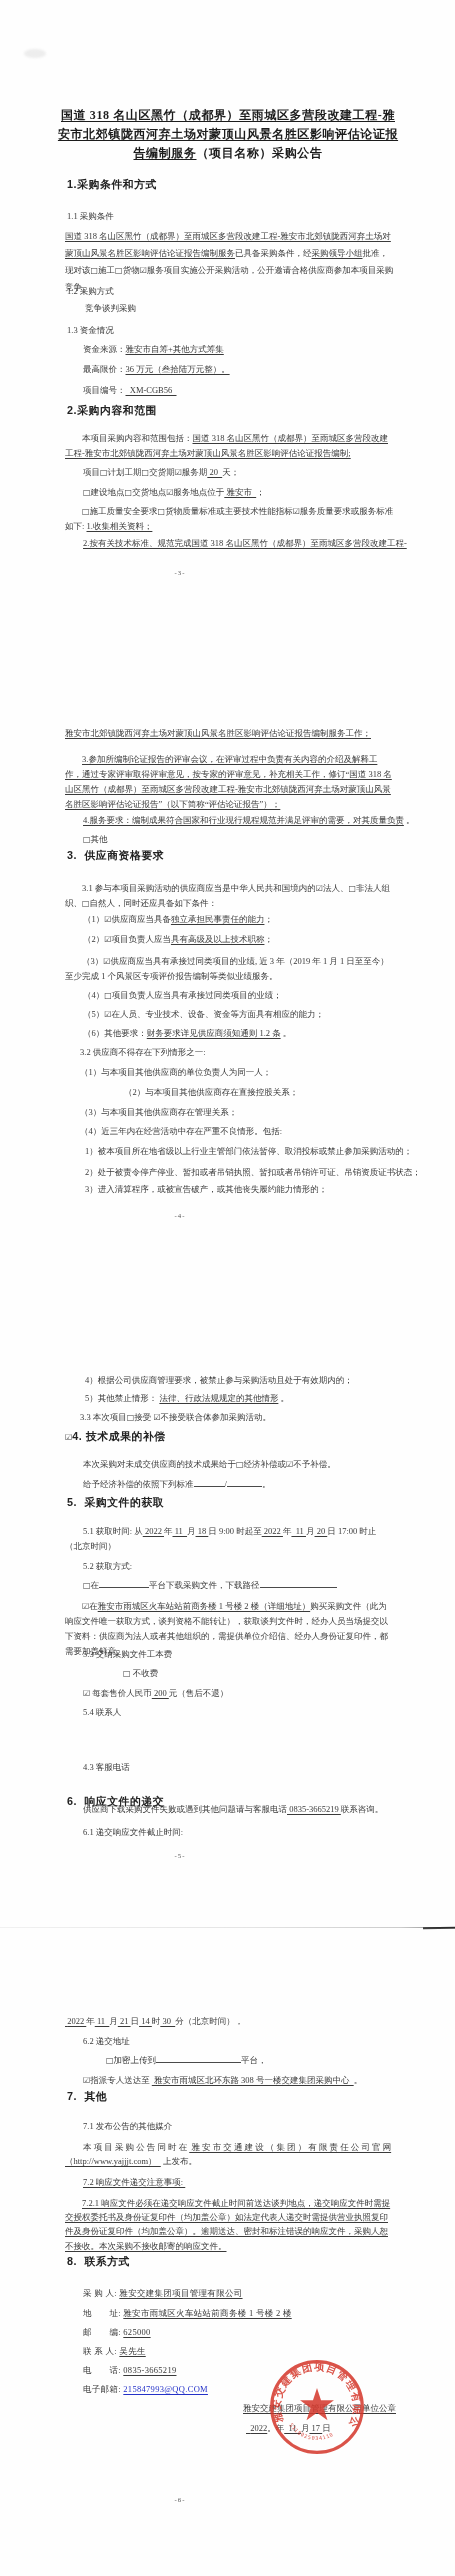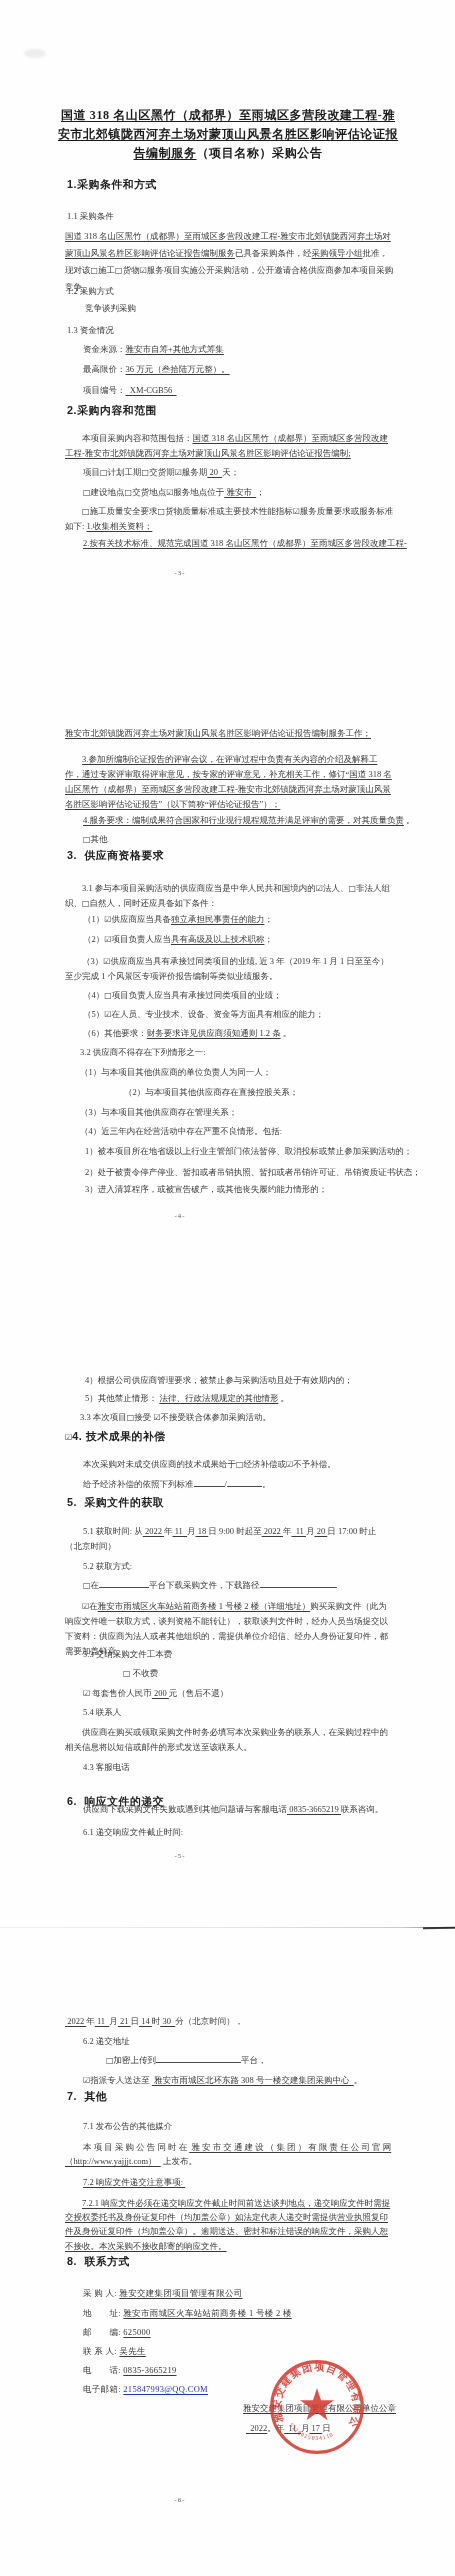--- a/index.html
+++ b/index.html
@@ -121,21 +121,20 @@
 
   <div class="b wrap ind" style="top:1599px;left:65px;line-height:15px;"><span class="cb">☑</span><span>在</span><span class="u">雅安市雨城区火车站站前商务楼 1 号楼 2 楼（详细地址）</span><span>购买采购文件（此为响应文件唯一获取方式，谈判资格不能转让），获取谈判文件时，经办人员当场提交以下资料：供应商为法人或者其他组织的，需提供单位介绍信、经办人身份证复印件，都需要加盖鲜章。</span></div>
 
   <div class="b" style="top:1649px;left:83px;">5.3 交纳采购文件工本费</div>
 
   <div class="b" style="top:1668px;left:83px;padding-left:40px;"><span class="cb">□</span><span> 不收费</span></div>
 
   <div class="b" style="top:1688px;left:83px;"><span class="cb">☑</span><span> 每套售价人民币</span><span class="u"> 200 </span><span>元（售后不退）</span></div>
 
   <div class="b" style="top:1707px;left:83px;">5.4 联系人</div>
-  <div class="b wrap ind" style="top:1725px;left:65px;line-height:15px;">供应商在购买或领取采购文件时务必填写本次采购业务的联系人，在采购过程中的相关信息将以短信或邮件的形式发送至该联系人。</div>
 
   <div class="b" style="top:1762px;left:83px;">4.3 客服电话</div>
   <div class="b" style="top:1780px;left:83px;margin-top:24px;"><span>供应商下载采购文件失败或遇到其他问题请与客服电话</span><span class="u"> 0835-3665219 </span><span>联系咨询。</span></div>
 
   <div class="b hd" style="top:1795px;left:67px;">6.  响应文件的递交</div>
   <div class="b" style="top:1827px;left:83px;">6.1 递交响应文件截止时间:</div>
 
   <div class="b pg ctr" style="top:1852px;left:163px;width:34px;">-5-</div>
 
   <div class="scanline" style="top:1927px;"></div>

